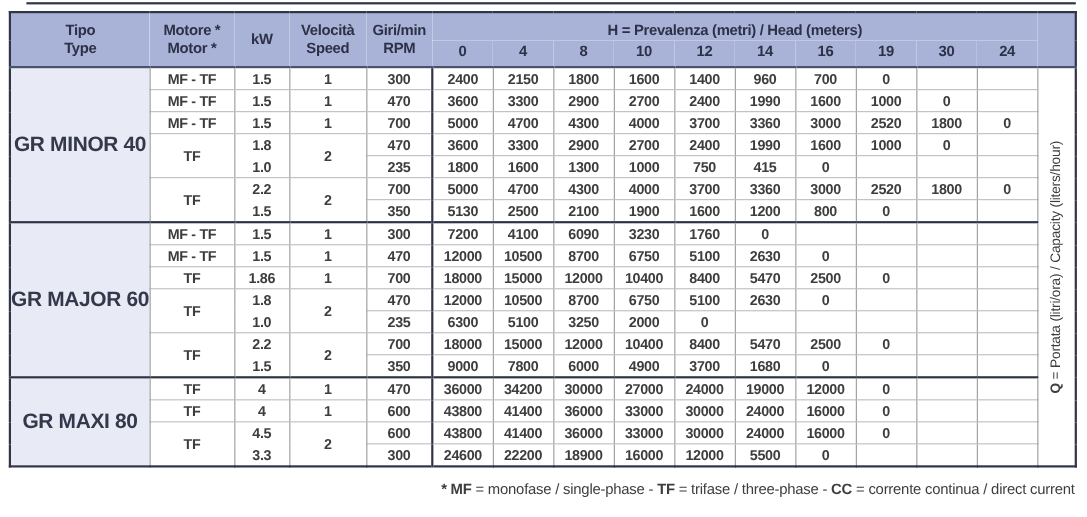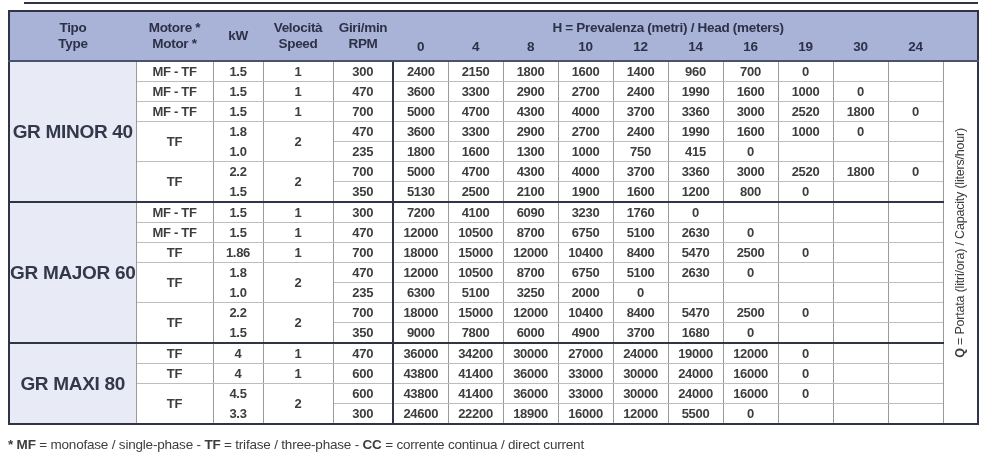--- a/index.html
+++ b/index.html
@@ -85,21 +85,21 @@
     font-size: 12.5px;
     font-weight: 400;
     color: var(--text, #3d3d3d);
     white-space: nowrap;
     letter-spacing: -0.2px;
   }
   
   .footnote {
     margin-top: 12px;
     width: 969px;
-    text-align: left;
+    text-align: right;
     font-size: 13.5px;
     color: var(--text, #3d3d3d);
     letter-spacing: -0.2px;
   }
   span.b { font-weight: 700; }
 </style>
 </head>
 <body>
 
 <div class="page">

